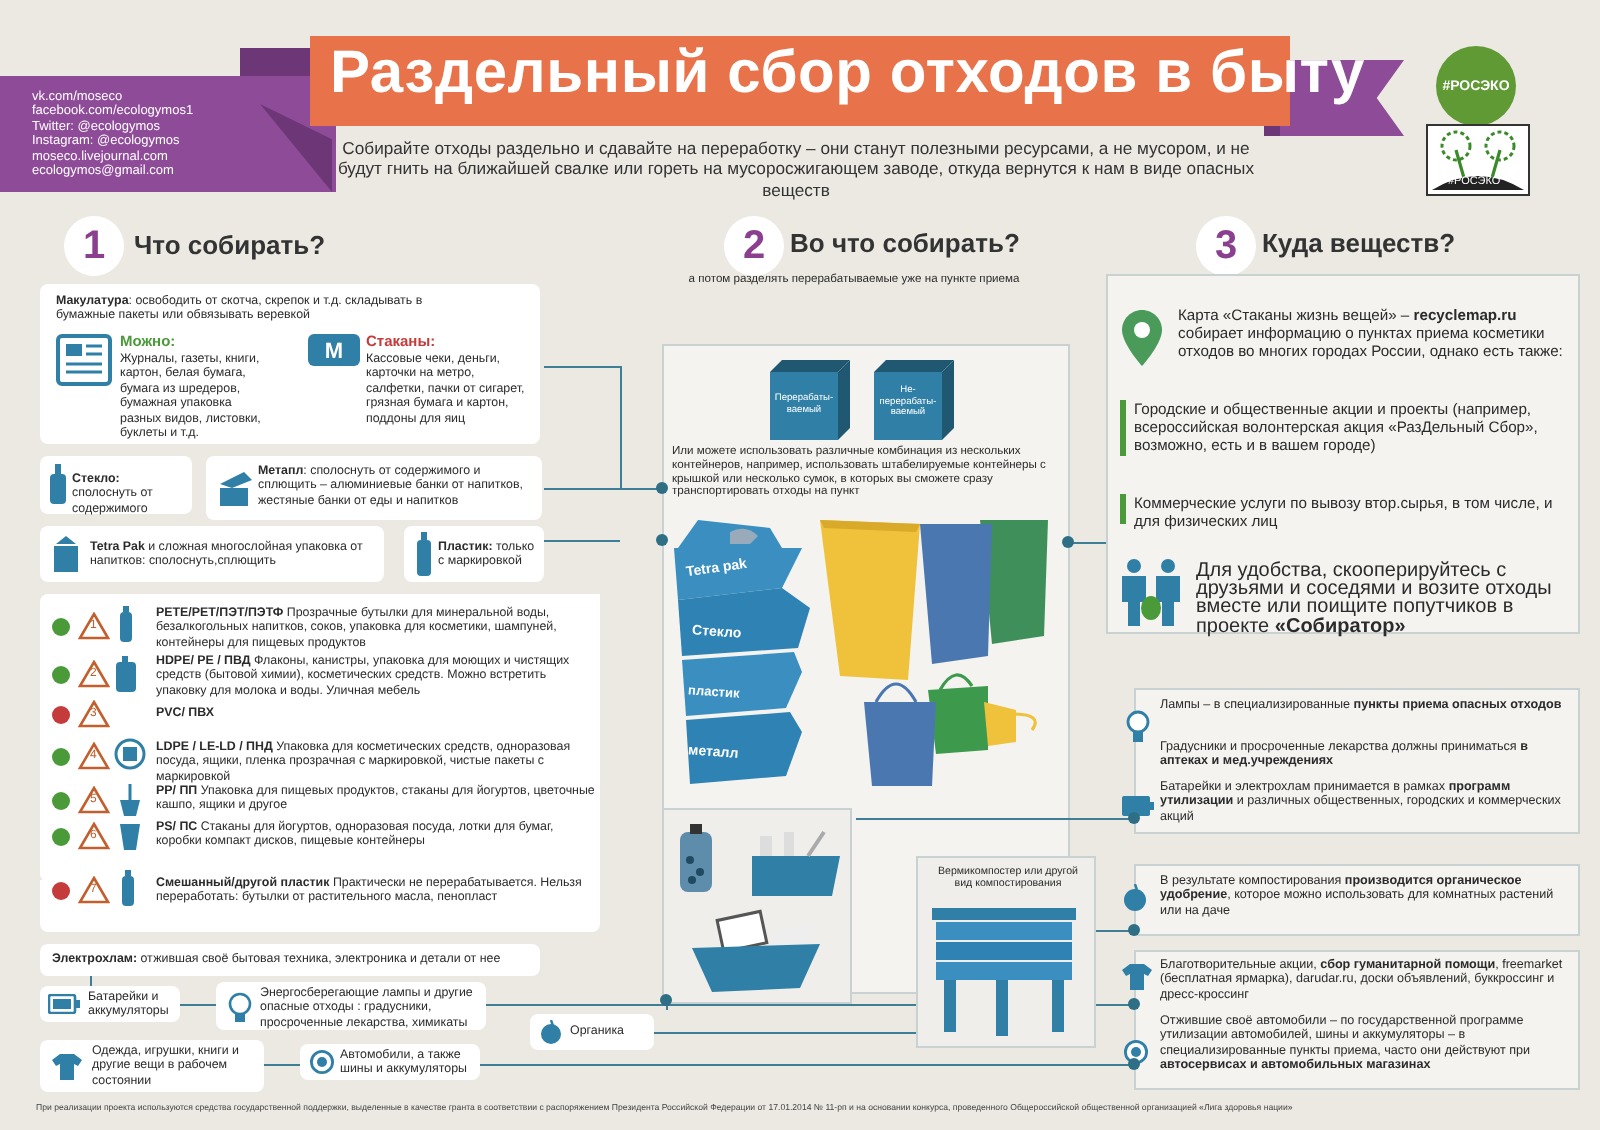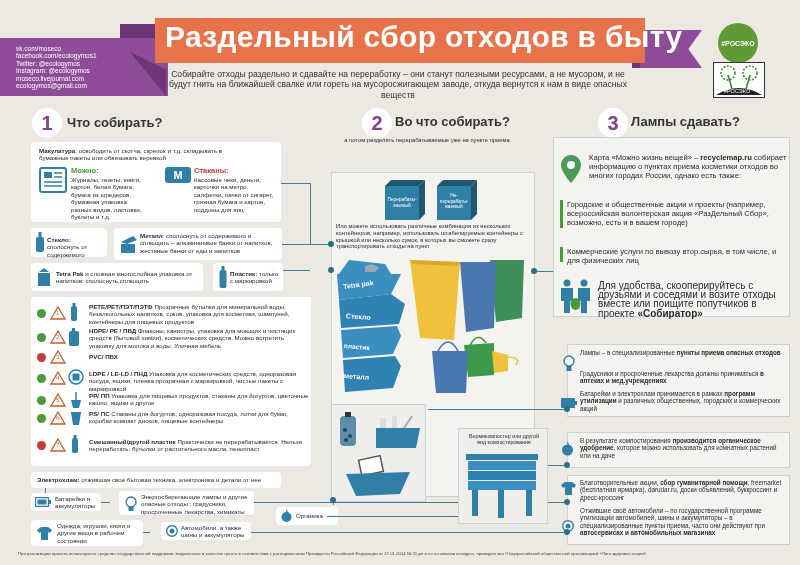--- a/index.html
+++ b/index.html
@@ -1,19 +1,19 @@
 <!DOCTYPE html>
 <html><head>
 <meta charset="utf-8">
 <style>
   * { box-sizing: border-box; margin: 0; padding: 0; }
   html, body { width: 800px; height: 565px; overflow: hidden; }
   body { background: #ece9e3; font-family: "Liberation Sans", sans-serif; color: #2b2b2b; position: relative; }
   .abs { position: absolute; }
-  .card { position: absolute; background: #fff; border-radius: 4px; margin-left: 11px; }
+  .card { position: absolute; background: #fff; border-radius: 4px; }
   .panel { position: absolute; background: #f4f3ef; border: 1px solid #c9d2d2; }
   .line { position: absolute; background: #3f7f95; }
   .dot { position: absolute; width: 6px; height: 6px; border-radius: 50%; background: #2f6f86; }
   .tiny { font-size: 6.2px; line-height: 7.4px; }
   .b { font-weight: bold; }
 
   
   .ribbon-purple { position:absolute; left:0; top:38px; width:168px; height:58px; background:#8e4c98; }
   .ribbon-fold { position:absolute; left:120px; top:24px; width:40px; height:16px; background:#6d3677; }
   .ribbon-dark { position:absolute; left:130px; top:52px; width:36px; height:44px; background:#6d3677; clip-path: polygon(0 0,100% 40%,100% 100%); }
@@ -66,21 +66,21 @@
     <path d="M2 32 Q25 18 48 32" fill="#222"></path>
   </svg>
   <div class="abs" style="left:10px;top:25px;font-size:5.5px;color:#fff">#РОСЭКО</div>
 </div>
 
 <div class="step-num" style="left:32px;top:108px">1</div>
 <div class="step-title" style="left:67px;top:115px">Что собирать?</div>
 <div class="step-num" style="left:362px;top:108px">2</div>
 <div class="step-title" style="left:395px;top:114px">Во что собирать?</div>
 <div class="step-num" style="left:598px;top:108px">3</div>
-<div class="step-title" style="left:631px;top:114px">Лампы сдавать?</div>
+<div class="step-title" style="left:631px;top:114px">Куда веществ?</div>
 
 <div class="line" style="left:272px;top:183px;width:38px;height:1px"></div>
 <div class="line" style="left:272px;top:244px;width:38px;height:1px"></div>
 <div class="line" style="left:270px;top:270px;width:40px;height:1px"></div>
 
 <div class="card" style="left:20px;top:142px;width:250px;height:80px">
   <div class="abs tiny" style="left:8px;top:5px;width:200px">
     <span class="b">Макулатура</span><span>: освободить от скотча, скрепок и т.д. складывать в бумажные пакеты или обвязывать веревкой</span>
   </div>
   <svg class="ic" style="left:8px;top:25px" width="28" height="26" viewBox="0 0 28 26">
@@ -361,21 +361,21 @@
     <rect x="32" y="36" width="6" height="28" fill="#2f7fa6"></rect>
 </svg>
 <div class="line" style="left:548px;top:465px;width:20px;height:1px"></div>
 
 <div class="panel" style="left:553px;top:137px;width:237px;height:180px"></div>
 <svg class="ic" style="left:561px;top:155px" width="20" height="28" viewBox="0 0 20 28">
   <path d="M10 0 C4.5 0 0 4.5 0 10 C0 17 10 28 10 28 C10 28 20 17 20 10 C20 4.5 15.5 0 10 0 Z" fill="#4a9a5a"></path>
     <circle cx="10" cy="10" r="4" fill="#fff"></circle>
 </svg>
 <div class="abs" style="left:589px;top:153px;width:198px;font-size:7.6px;line-height:9.2px">
-  <span>Карта «Можно жизнь вещей» – </span><span class="b">recyclemap.ru</span><span> собирает информацию о пунктах приема косметики отходов во многих городах России, однако есть также:</span>
+  <span>Карта «Стаканы жизнь вещей» – </span><span class="b">recyclemap.ru</span><span> собирает информацию о пунктах приема косметики отходов во многих городах России, однако есть также:</span>
 </div>
 <div class="abs" style="left:560px;top:200px;width:3px;height:28px;background:#4a9a3a"></div>
 <div class="abs" style="left:567px;top:200px;width:220px;font-size:7.6px;line-height:9.2px">Городские и общественные акции и проекты (например, всероссийская волонтерская акция «РазДельный Сбор», возможно, есть и в вашем городе)</div>
 <div class="abs" style="left:560px;top:247px;width:3px;height:15px;background:#4a9a3a"></div>
 <div class="abs" style="left:567px;top:247px;width:220px;font-size:7.6px;line-height:9.2px">Коммерческие услуги по вывозу втор.сырья, в том числе, и для физических лиц</div>
 <svg class="ic" style="left:559px;top:279px" width="34" height="34" viewBox="0 0 34 34">
   <circle cx="8" cy="4" r="3.5" fill="#2f7fa6"></circle>
     <path d="M2 9 L14 9 L14 22 L11 22 L11 34 L5 34 L5 22 L2 22 Z" fill="#2f7fa6"></path>
   <circle cx="25" cy="4" r="3.5" fill="#2f7fa6"></circle>
     <path d="M19 9 L31 9 L31 22 L28 22 L28 34 L22 34 L22 22 L19 22 Z" fill="#2f7fa6"></path>

